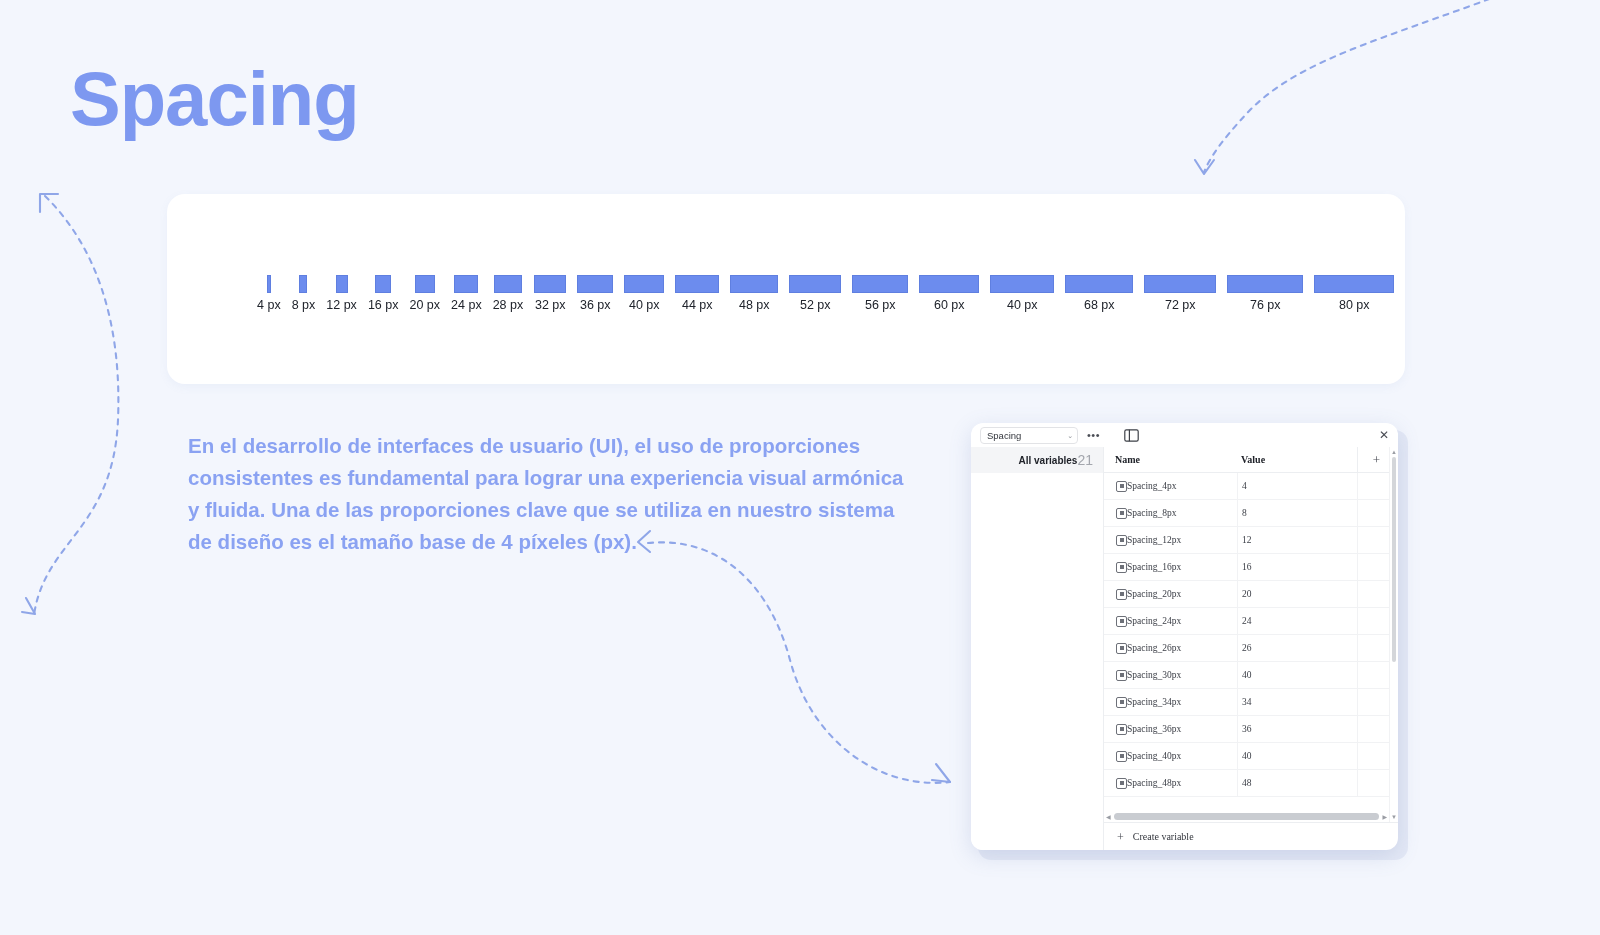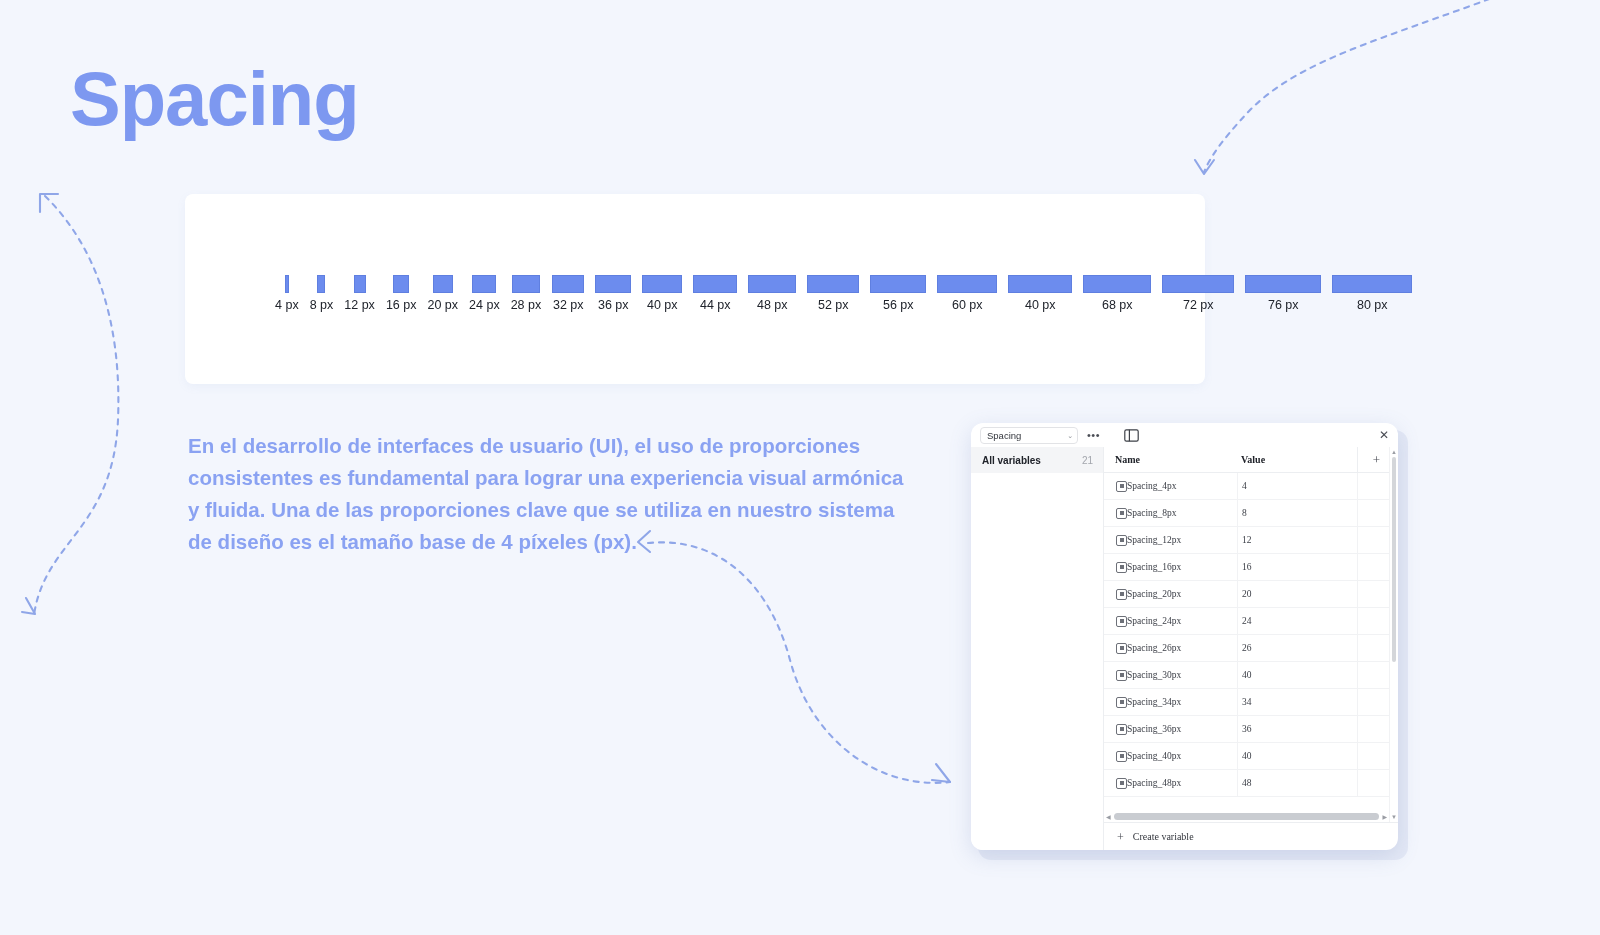--- a/index.html
+++ b/index.html
@@ -33,27 +33,26 @@
     letter-spacing: -1px;
     color: #7d98f0;
     z-index: 3;
   }
 
   
   .scale-card {
     position: absolute;
     left: 167px;
     top: 194px;
-    width: 1020px;
+    width: 1238px;
     height: 190px;
     background: #ffffff;
-    border-radius: 8px;
+    border-radius: 18px;
     box-shadow: 0 3px 10px rgba(120,140,200,0.07);
     z-index: 2;
-    margin-left: 18px;
   }
 
   .scale-row {
     position: absolute;
     left: 90px;
     bottom: 72px;
     display: flex;
     align-items: flex-end;
     gap: 11px;
   }
@@ -170,29 +169,29 @@
   .panel-sidebar {
     width: 133px;
     flex: none;
     border-right: 1px solid #eceef1;
     background: #fff;
   }
 
   .sidebar-item {
     display: flex;
     align-items: center;
-    justify-content: space-between;
+    justify-content: flex-end;
     height: 26px;
     padding: 0 10px 0 11px;
     background: #f4f5f7;
     font-size: 10px;
     font-weight: 700;
     color: #20232a;
   }
-  .sidebar-count { font-weight: 400; color: #a3a6ad; font-size: 10px; }
+  .sidebar-count { font-weight: 400; color: #a3a6ad; font-size: 14px; }
 
   .panel-main { flex: 1; min-width: 0; display: flex; flex-direction: column; font-family: Liberation Serif, serif; }
 
   .table-wrap { flex: 1; min-height: 0; display: flex; }
   .table-area { flex: 1; min-width: 0; display: flex; flex-direction: column; }
 
   .table-head {
     display: flex;
     height: 26px;
     align-items: center;

